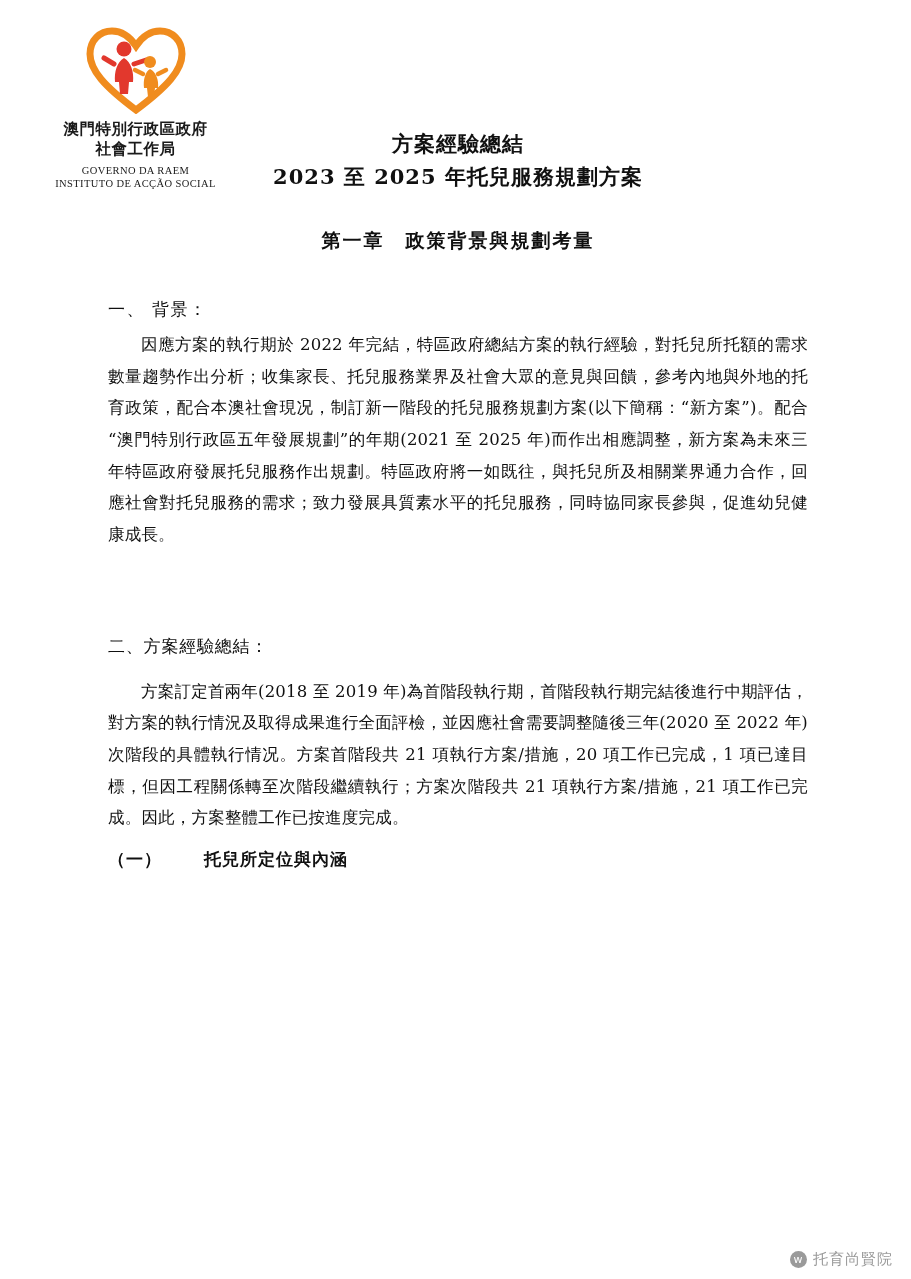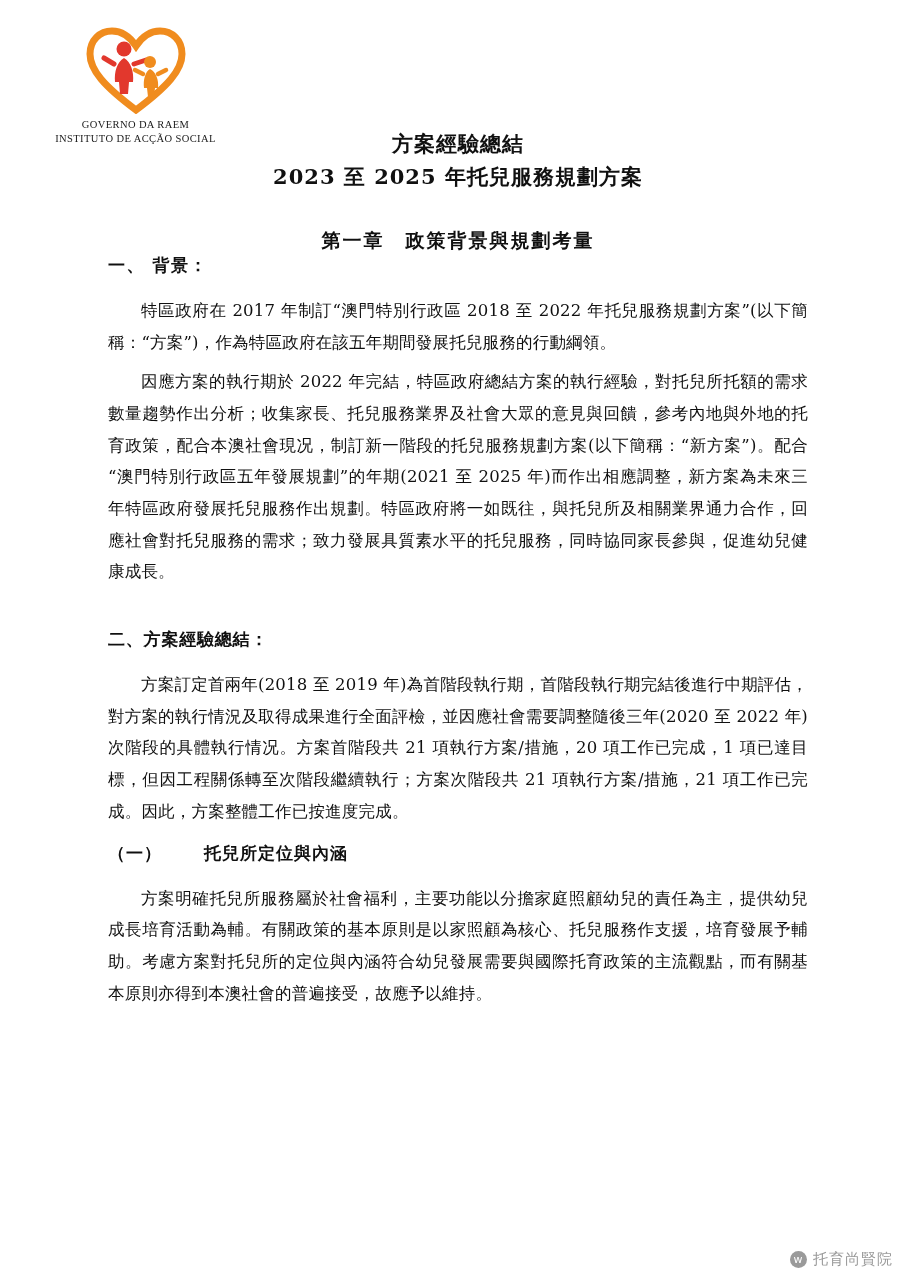--- a/index.html
+++ b/index.html
@@ -70,23 +70,24 @@
     letter-spacing: 1px;
   }
   .chapter-title {
     text-align: center;
     font-weight: bold;
     font-size: 19px;
     letter-spacing: 2px;
     margin-top: 35px;
   }
   .section-heading {
-    font-weight: bold;
+    font-weight: normal;
     font-size: 17px;
     letter-spacing: 1.5px;
+    margin-top: 44px;
   }
   .section-heading.tight {
     letter-spacing: 0.8px;
   }
   .subsection-heading {
     font-weight: bold;
     font-size: 17px;
     letter-spacing: 1px;
     margin-top: 14px;
   }
@@ -142,47 +143,49 @@
       <path d="M40 32 C33 36 30 46 31 56 L35 56 L36 68 L44 68 L45 56 L49 56 C50 46 47 36 40 32 Z" fill="#e2382d"></path>
       <path d="M30 38 L20 32" stroke="#e2382d" stroke-width="5" stroke-linecap="round"></path>
       <path d="M50 38 L62 34" stroke="#e2382d" stroke-width="5" stroke-linecap="round"></path>
 
       <circle cx="66" cy="36" r="6" fill="#f08c1e"></circle>
       <path d="M66 43 C61 46 59 54 60 62 L63 62 L64 71 L70 71 L71 62 L74 62 C75 54 72 46 66 43 Z" fill="#f08c1e"></path>
       <path d="M59 48 L51 44" stroke="#f08c1e" stroke-width="4.5" stroke-linecap="round"></path>
       <path d="M74 48 L82 44" stroke="#f08c1e" stroke-width="4.5" stroke-linecap="round"></path>
     </svg>
   </div>
+  <div class="logo-cn">
+    <div>澳門特別行政區政府</div>
+    <div>社會工作局</div>
+  </div>
   <div class="logo-pt">
     <div>GOVERNO DA RAEM</div>
     <div>INSTITUTO DE ACÇÃO SOCIAL</div>
   </div>
 </div>
 
 <div class="doc">
 
   <div class="doc-title">
     <div>方案經驗總結</div>
     <div>2023 至 2025 年托兒服務規劃方案</div>
   </div>
 
   <div class="chapter-title">第一章　政策背景與規劃考量</div>
 
   <div class="section-heading">一、 背景：</div>
-  <p class="para">特區政府在 2017 年制訂“澳門特別行政區 2018 至 2022 年托兒服務規劃方案”(以下簡稱：“方案”)，作為特區政府在該五年期間發展托兒服務的行動綱領。</p>
   <p class="para gap-top">因應方案的執行期於 2022 年完結，特區政府總結方案的執行經驗，對托兒所托額的需求數量趨勢作出分析；收集家長、托兒服務業界及社會大眾的意見與回饋，參考內地與外地的托育政策，配合本澳社會現况，制訂新一階段的托兒服務規劃方案(以下簡稱：“新方案”)。配合“澳門特別行政區五年發展規劃”的年期(2021 至 2025 年)而作出相應調整，新方案為未來三年特區政府發展托兒服務作出規劃。特區政府將一如既往，與托兒所及相關業界通力合作，回應社會對托兒服務的需求；致力發展具質素水平的托兒服務，同時協同家長參與，促進幼兒健康成長。</p>
 
   <div class="spacer-lg"></div>
 
   <div class="section-heading tight">二、方案經驗總結：</div>
   <p class="para">方案訂定首兩年(2018 至 2019 年)為首階段執行期，首階段執行期完結後進行中期評估，對方案的執行情況及取得成果進行全面評檢，並因應社會需要調整隨後三年(2020 至 2022 年)次階段的具體執行情况。方案首階段共 21 項執行方案/措施，20 項工作已完成，1 項已達目標，但因工程關係轉至次階段繼續執行；方案次階段共 21 項執行方案/措施，21 項工作已完成。因此，方案整體工作已按進度完成。</p>
 
   <div class="subsection-heading">
     <span class="sub-label">（一）</span><span>托兒所定位與內涵</span>
   </div>
-  <p class="para">方案明確托兒所服務屬於社會福利，主要功能以分擔家庭照顧幼兒的責任為主，提供幼兒成長培育活動為輔。有關政策的基本原則是以家照顧為核心、托兒服務作支援，培育發展予輔助。考慮方案對托兒所的定位與內涵符合幼兒發展需要與國際托育政策的主流觀點，而有關基本原則亦得到本澳社會的普遍接受，故應予以維持。</p>
 
 </div>
 
 <div class="watermark">
   <span class="weibo-badge">w</span>
   <span>托育尚賢院</span>
 </div>
 
 </body></html>

